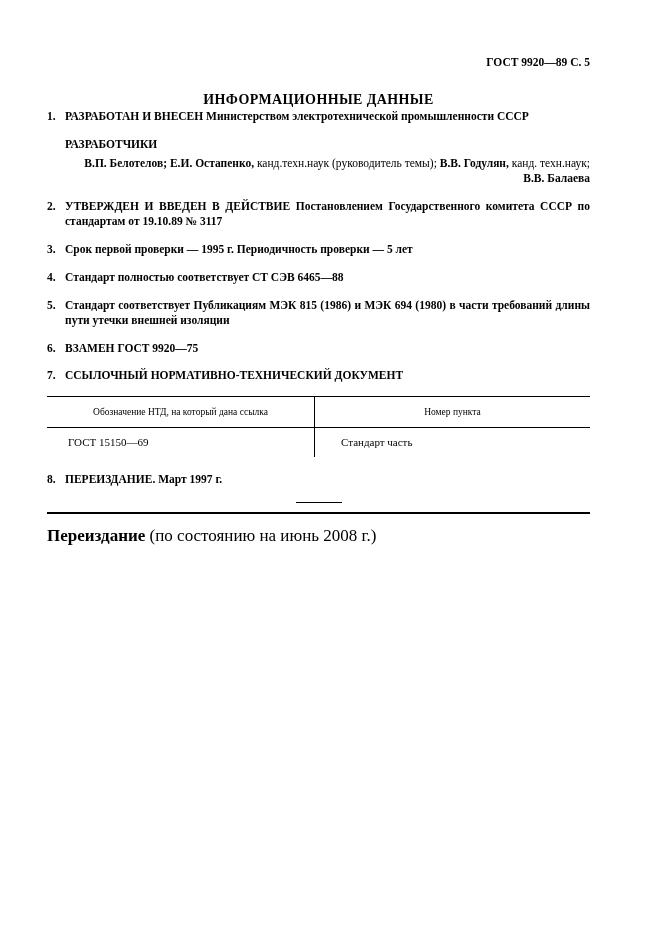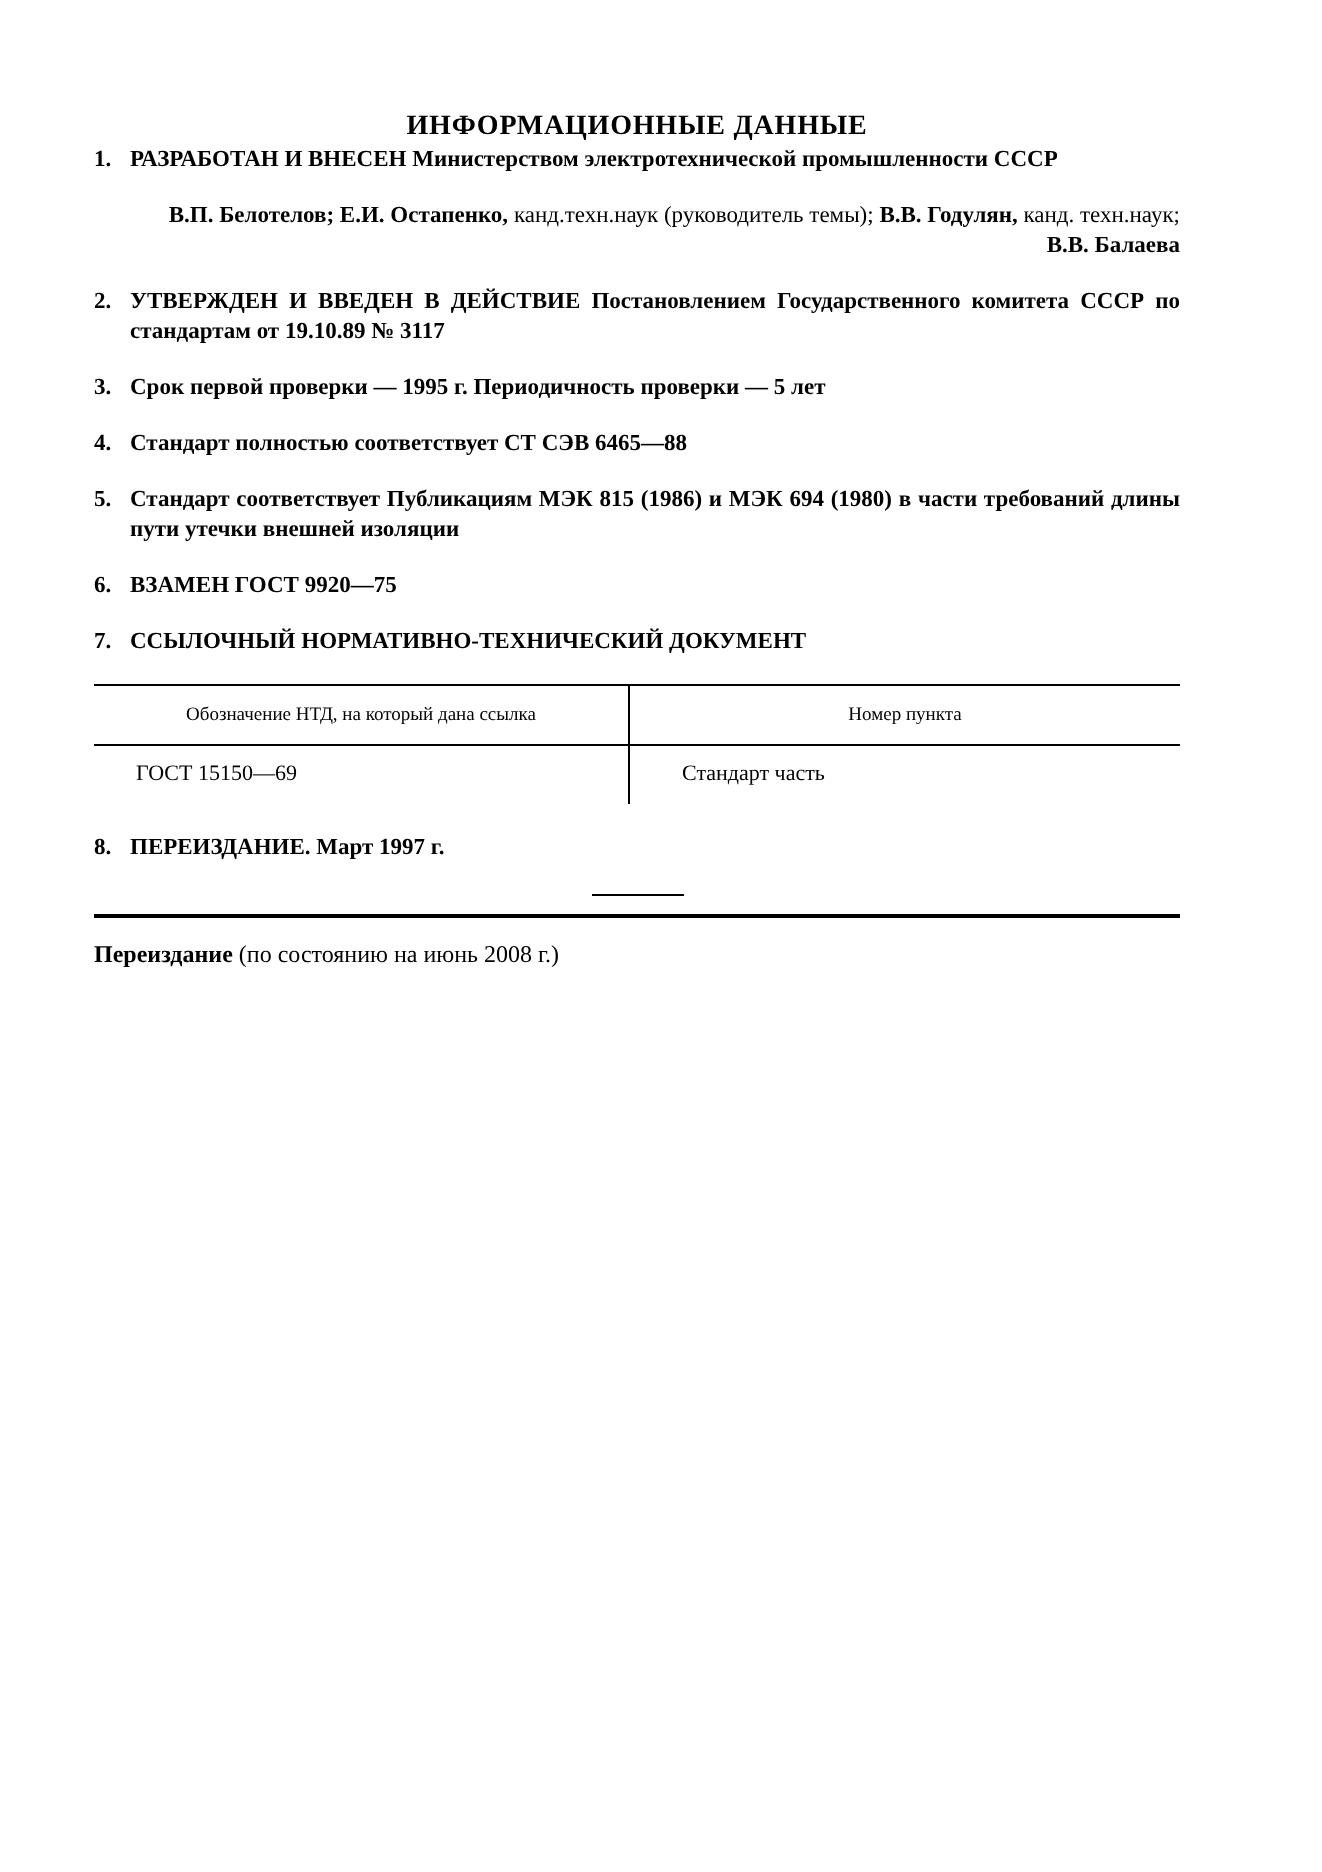--- a/index.html
+++ b/index.html
@@ -77,34 +77,36 @@
   .sep-short {
     width: 46px;
     border-top: 1.2px solid #000;
     margin: 15px auto 9px auto;
   }
   .sep-thick {
     border-top: 2.5px solid #000;
     margin-bottom: 11px;
   }
   .reprint {
-    font-size: 12px;
+    font-size: 17px;
   }
   .reprint b { font-weight: bold; }
 </style>
 </head>
 <body>
 
 <div class="page">
 
+  <div class="doc-header">ГОСТ 9920—89 С. 5</div>
 
   <div class="doc-title">ИНФОРМАЦИОННЫЕ ДАННЫЕ</div>
 
   <div class="item"><span class="num">1.</span><span>РАЗРАБОТАН И ВНЕСЕН Министерством электротехнической промышленности СССР</span></div>
 
+  <div class="subheading">РАЗРАБОТЧИКИ</div>
 
   <div class="developers"><b>В.П. Белотелов; Е.И. Остапенко,</b><span> канд.техн.наук (руководитель темы); </span><b>В.В. Годулян,</b><span> канд. техн.наук; </span><b>В.В. Балаева</b></div>
 
   <div class="item"><span class="num">2.</span><span>УТВЕРЖДЕН И ВВЕДЕН В ДЕЙСТВИЕ Постановлением Государственного комитета СССР по стандартам от 19.10.89 № 3117</span></div>
 
   <div class="item"><span class="num">3.</span><span>Срок первой проверки — 1995 г. Периодичность проверки — 5 лет</span></div>
 
   <div class="item"><span class="num">4.</span><span>Стандарт полностью соответствует СТ СЭВ 6465—88</span></div>
 
   <div class="item"><span class="num">5.</span><span>Стандарт соответствует Публикациям МЭК 815 (1986) и МЭК 694 (1980) в части требований длины пути утечки внешней изоляции</span></div>

